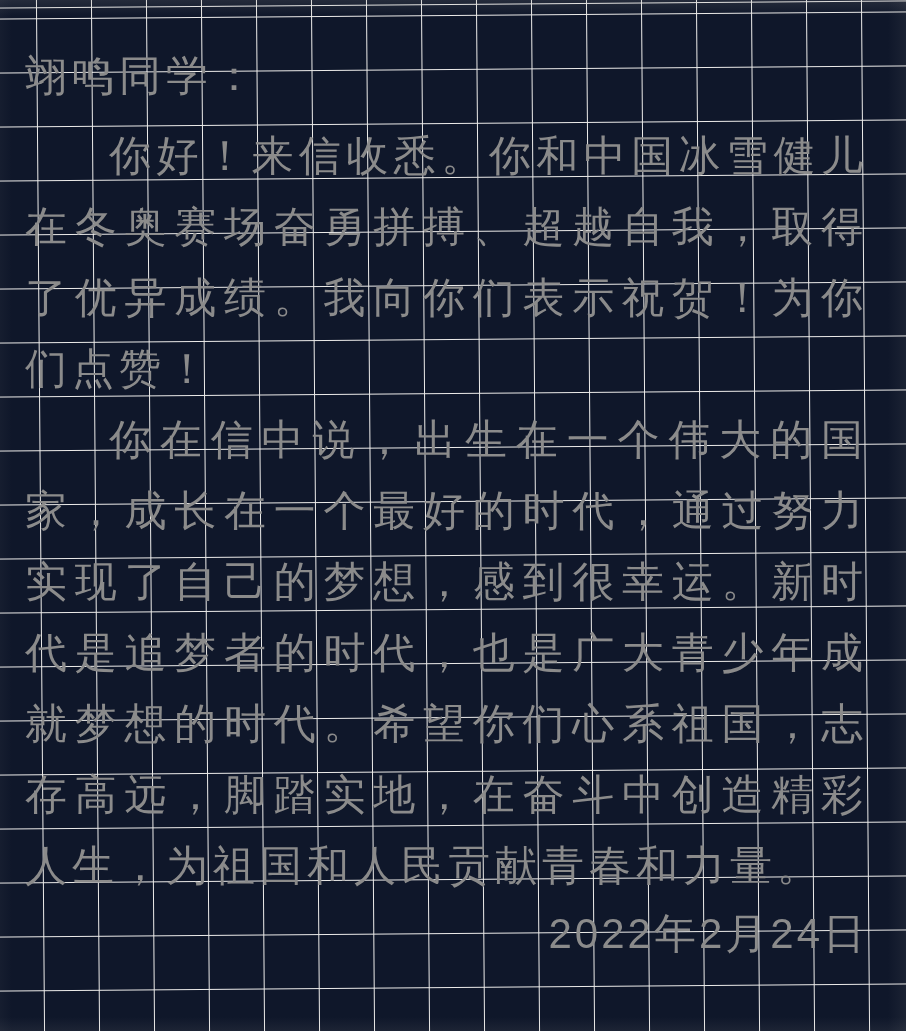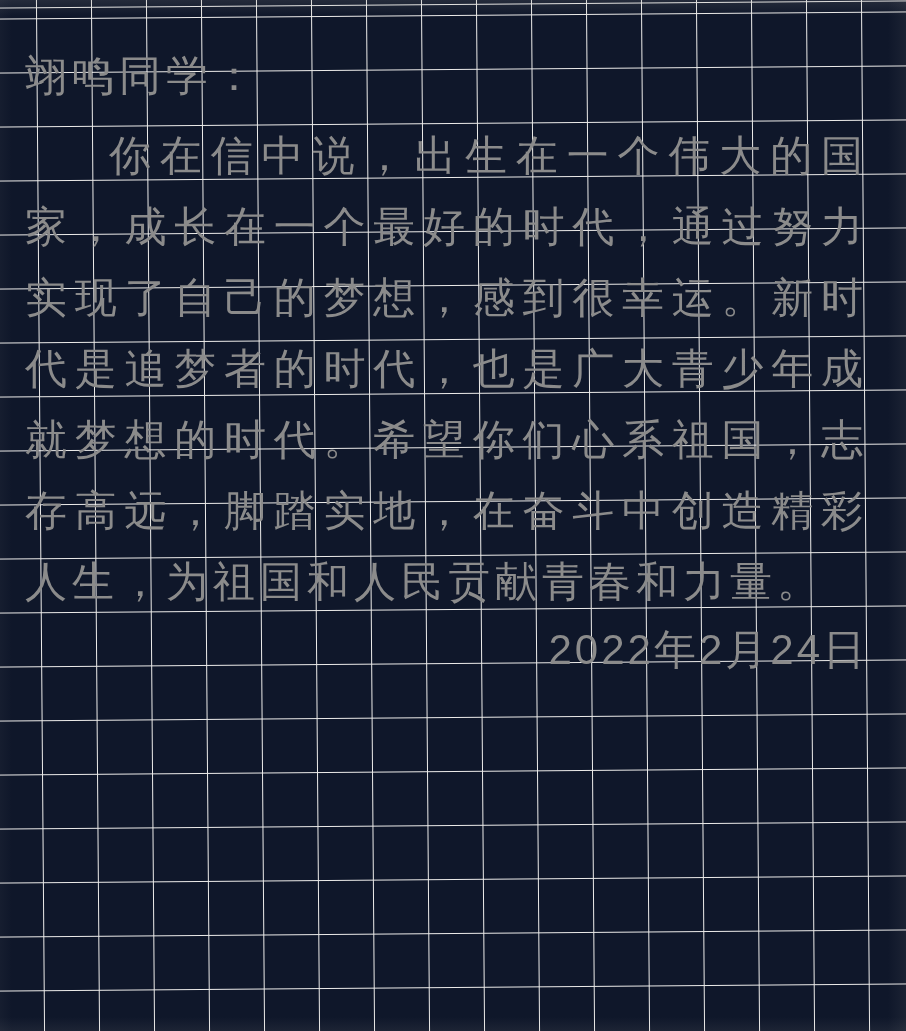--- a/index.html
+++ b/index.html
@@ -73,19 +73,20 @@
 </head>
 <body>
 
 <div class="page">
   <div class="grid-layer"></div>
   <div class="vignette"></div>
 
   <div class="letter">
     <p class="salutation">翊鸣同学：</p>
 
+    <p class="body-paragraph">你好！来信收悉。你和中国冰雪健儿在冬奥赛场奋勇拼搏、超越自我，取得了优异成绩。我向你们表示祝贺！为你们点赞！</p>
 
     <p class="body-paragraph">你在信中说，出生在一个伟大的国家，成长在一个最好的时代，通过努力实现了自己的梦想，感到很幸运。新时代是追梦者的时代，也是广大青少年成就梦想的时代。希望你们心系祖国，志存高远，脚踏实地，在奋斗中创造精彩人生，为祖国和人民贡献青春和力量。</p>
 
 
     <p class="body-paragraph date-line">2022年2月24日</p>
   </div>
 </div>
 
 </body></html>

